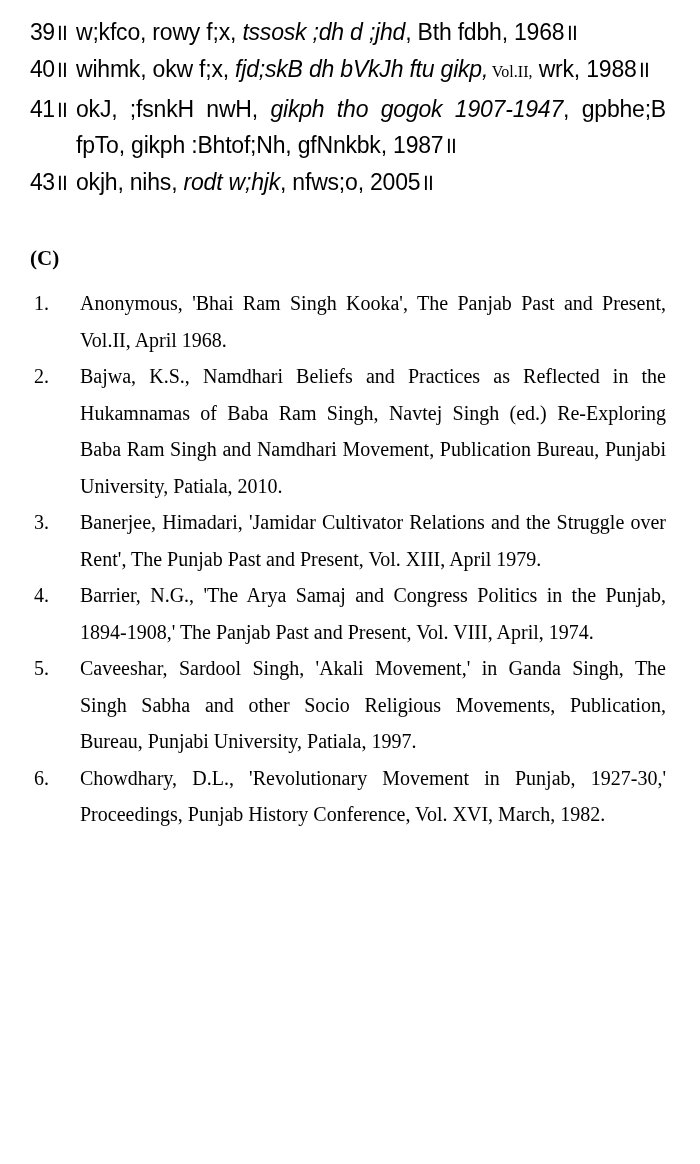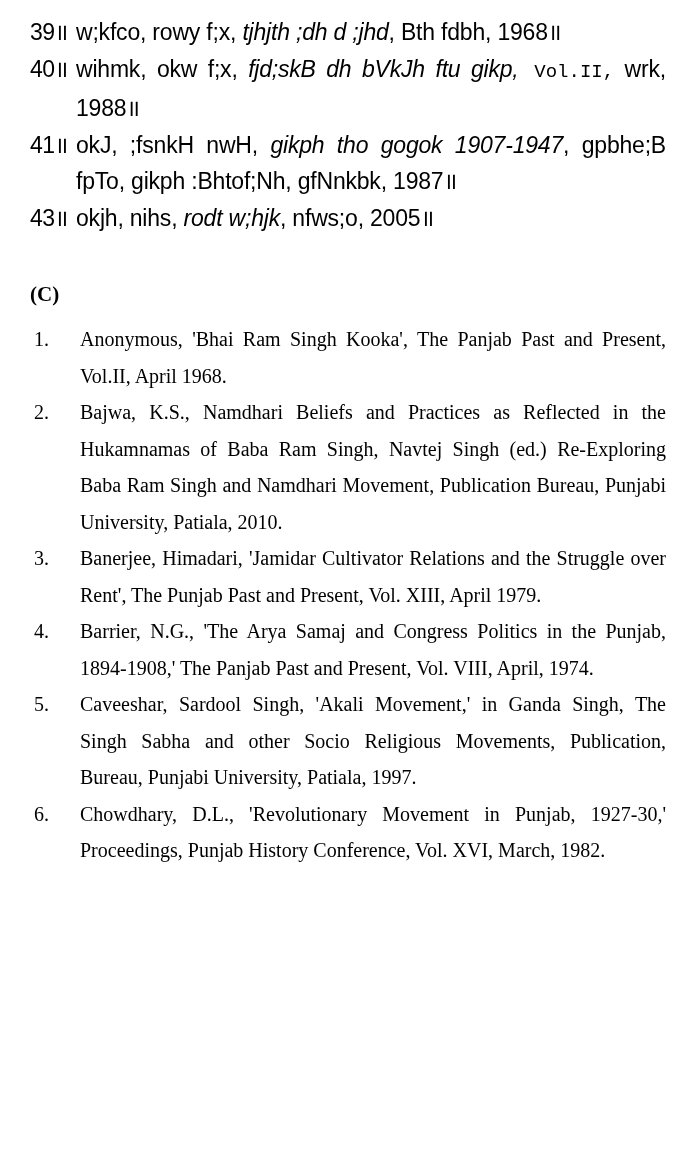--- a/index.html
+++ b/index.html
@@ -51,22 +51,22 @@
     font-size: 23px;
     line-height: 36px;
     text-align: justify;
     text-justify: inter-word;
     letter-spacing: -0.2px;
   }
   .pb-body .it {
     font-style: italic;
   }
   .pb-body .rom {
-    font-family: Liberation Mono, monospace;
-    font-size: 19px;
+    font-family: Liberation Serif, serif;
+    font-size: 16px;
     font-style: normal;
     letter-spacing: 0;
   }
 
   
   .section-heading {
     display: flex;
     align-items: baseline;
     margin-top: 46px;
     margin-bottom: 14px;
@@ -119,21 +119,21 @@
   }
 </style>
 </head>
 <body>
 
 <div class="page">
 
   <div class="pb-list">
       <div class="pb-item">
         <span class="pb-num">39॥</span>
-        <span class="pb-body"><span>w;kfco, rowy f;x, </span><span class="it">tjhjth ;dh d ;jhd</span><span>, Bth fdbh, 1968॥</span></span>
+        <span class="pb-body"><span>w;kfco, rowy f;x, </span><span class="it">tssosk ;dh d ;jhd</span><span>, Bth fdbh, 1968॥</span></span>
       </div>
       <div class="pb-item">
         <span class="pb-num">40॥</span>
         <span class="pb-body"><span>wihmk, okw f;x, </span><span class="it">fjd;skB dh bVkJh ftu gikp,</span><span class="rom"> Vol.II,</span><span> wrk, 1988॥</span></span>
       </div>
       <div class="pb-item">
         <span class="pb-num">41॥</span>
         <span class="pb-body"><span>okJ, ;fsnkH nwH, </span><span class="it">gikph tho gogok 1907-1947</span><span>, gpbhe;B fpTo, gikph :Bhtof;Nh, gfNnkbk, 1987॥</span></span>
       </div>
       <div class="pb-item">

